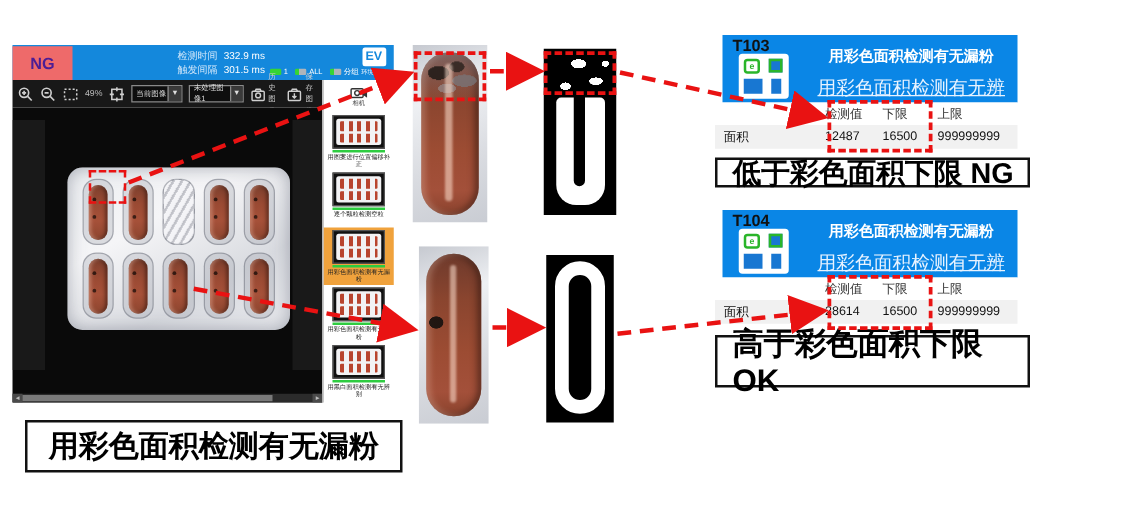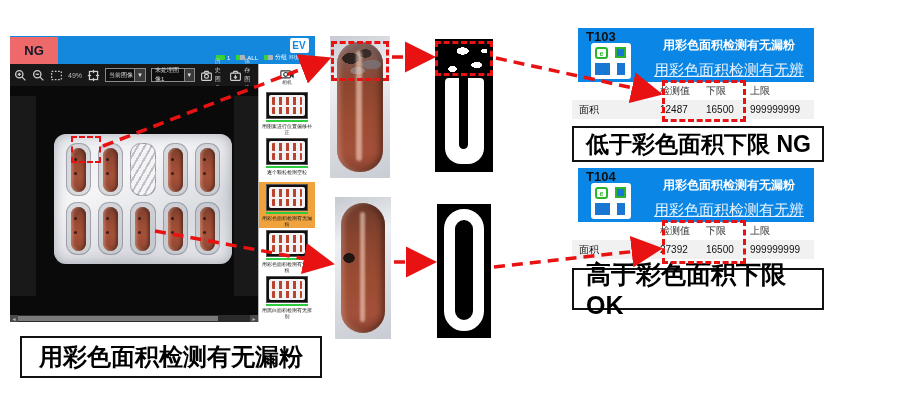--- a/index.html
+++ b/index.html
@@ -3,21 +3,21 @@
 <meta charset="utf-8">
 <style>
   * { margin:0; padding:0; box-sizing:border-box; }
   html,body { width:908px; height:408px; background:#ffffff; font-family:"Liberation Sans",sans-serif; overflow:hidden; }
   .stage { position:relative; width:908px; height:408px; background:#fff; }
 
   
   .app { position:absolute; left:10px; top:36px; width:305px; height:286px; }
 
   .titlebar { position:absolute; left:0; top:0; width:100%; height:28px; background:#1488dc; }
-  .ng-badge { position:absolute; left:0; top:1px; width:48px; height:27px; background:#ee6a6a; color:#0f172a;
+  .ng-badge { position:absolute; left:0; top:1px; width:48px; height:27px; background:#ee6a6a; color:#4c1d95;
               font-size:13px; font-weight:bold; display:flex; align-items:center; justify-content:center; }
   .mode-btn { position:absolute; left:55px; top:4px; height:21px; padding:0 9px; border:1px solid #fff; border-radius:2px;
               color:#fff; font-size:10px; display:flex; align-items:center; background:transparent; }
   .stats { position:absolute; left:132px; top:3px; font-size:8px; color:#fff; line-height:11px; }
   .stats .lbl { color:#cfe6fa; margin-right:5px; }
   .indicators { position:absolute; right:28px; bottom:2px; display:flex; gap:6px; align-items:center; }
   .ind { display:flex; align-items:center; gap:2px; color:#fff; font-size:6px; }
   .ind .chip { width:9px; height:5px; background:linear-gradient(90deg,#35d435 0 40%,#aeb4ba 40%); border-radius:1px; }
   .ind.first .chip { background:#35d435; }
   .env { position:absolute; right:3px; top:2px; width:26px; text-align:center; }
@@ -121,21 +121,21 @@
                   display:flex; align-items:center; font-size:10px; color:#333; }
   .panel .tvals { position:absolute; left:0; top:72px; width:242px; height:19px; background:#f1f1f1;
                   display:flex; align-items:center; font-size:10px; color:#111; }
   .cell-lbl { width:88px; padding-left:7px; }
   .cell-1 { width:46px; text-align:left; }
   .cell-2 { width:44px; text-align:left; }
   .cell-3 { width:64px; text-align:left; }
 
   .caption-box { position:absolute; background:#fff; border:2px solid #111; color:#000;
                  display:flex; align-items:center; padding-left:12px; font-weight:bold; }
-  .cap-ng { left:572px; top:126px; width:252px; height:36px; font-size:23px; }
+  .cap-ng { left:572px; top:126px; width:252px; height:24px; font-size:23px; }
   .cap-ok { left:572px; top:268px; width:252px; height:42px; font-size:25px; }
   .bottom-caption { position:absolute; left:20px; top:336px; width:302px; height:42px; background:#fff;
                     border:2px solid #111; color:#000; font-size:24px; font-weight:bold;
                     display:flex; align-items:center; justify-content:center; }
 
   
   .anno-rect { position:absolute; border:3px dashed #e91212; }
   .ar-blister { left:71px; top:136px; width:30px; height:27px; border-width:2px; }
   .ar-capsule { left:331px; top:41px; width:58px; height:40px; }
   .ar-binary  { left:435px; top:41px; width:58px; height:35px; }
@@ -145,20 +145,24 @@
 </style>
 </head>
 <body>
 
 <div class="stage">
 
   <div class="app">
 
     <div class="titlebar">
       <div class="ng-badge">NG</div>
+      <div class="stats">
+        <div><span class="lbl">检测时间</span><span>332.9 ms</span></div>
+        <div><span class="lbl">触发间隔</span><span>301.5 ms</span></div>
+      </div>
       <div class="indicators">
         <div class="ind first">
             <span class="chip"></span>
             <span>1</span>
           </div>
         <div class="ind">
             <span class="chip"></span>
             <span>ALL</span>
           </div>
         <div class="ind">
@@ -401,21 +405,21 @@
       <div class="psub">用彩色面积检测有无辨别</div>
     </div>
     <div class="thead">
       <span class="cell-lbl"></span>
       <span class="cell-1">检测值</span>
       <span class="cell-2">下限</span>
       <span class="cell-3">上限</span>
     </div>
     <div class="tvals">
       <span class="cell-lbl">面积</span>
-      <span class="cell-1">27392</span>
+      <span class="cell-1">28614</span>
       <span class="cell-2">16500</span>
       <span class="cell-3">999999999</span>
     </div>
   </div>
   <div class="caption-box cap-ok">高于彩色面积下限 OK</div>
 
   <div class="bottom-caption">用彩色面积检测有无漏粉</div>
 
   <div class="anno-rect ar-blister"></div>
   <div class="anno-rect ar-capsule"></div>

